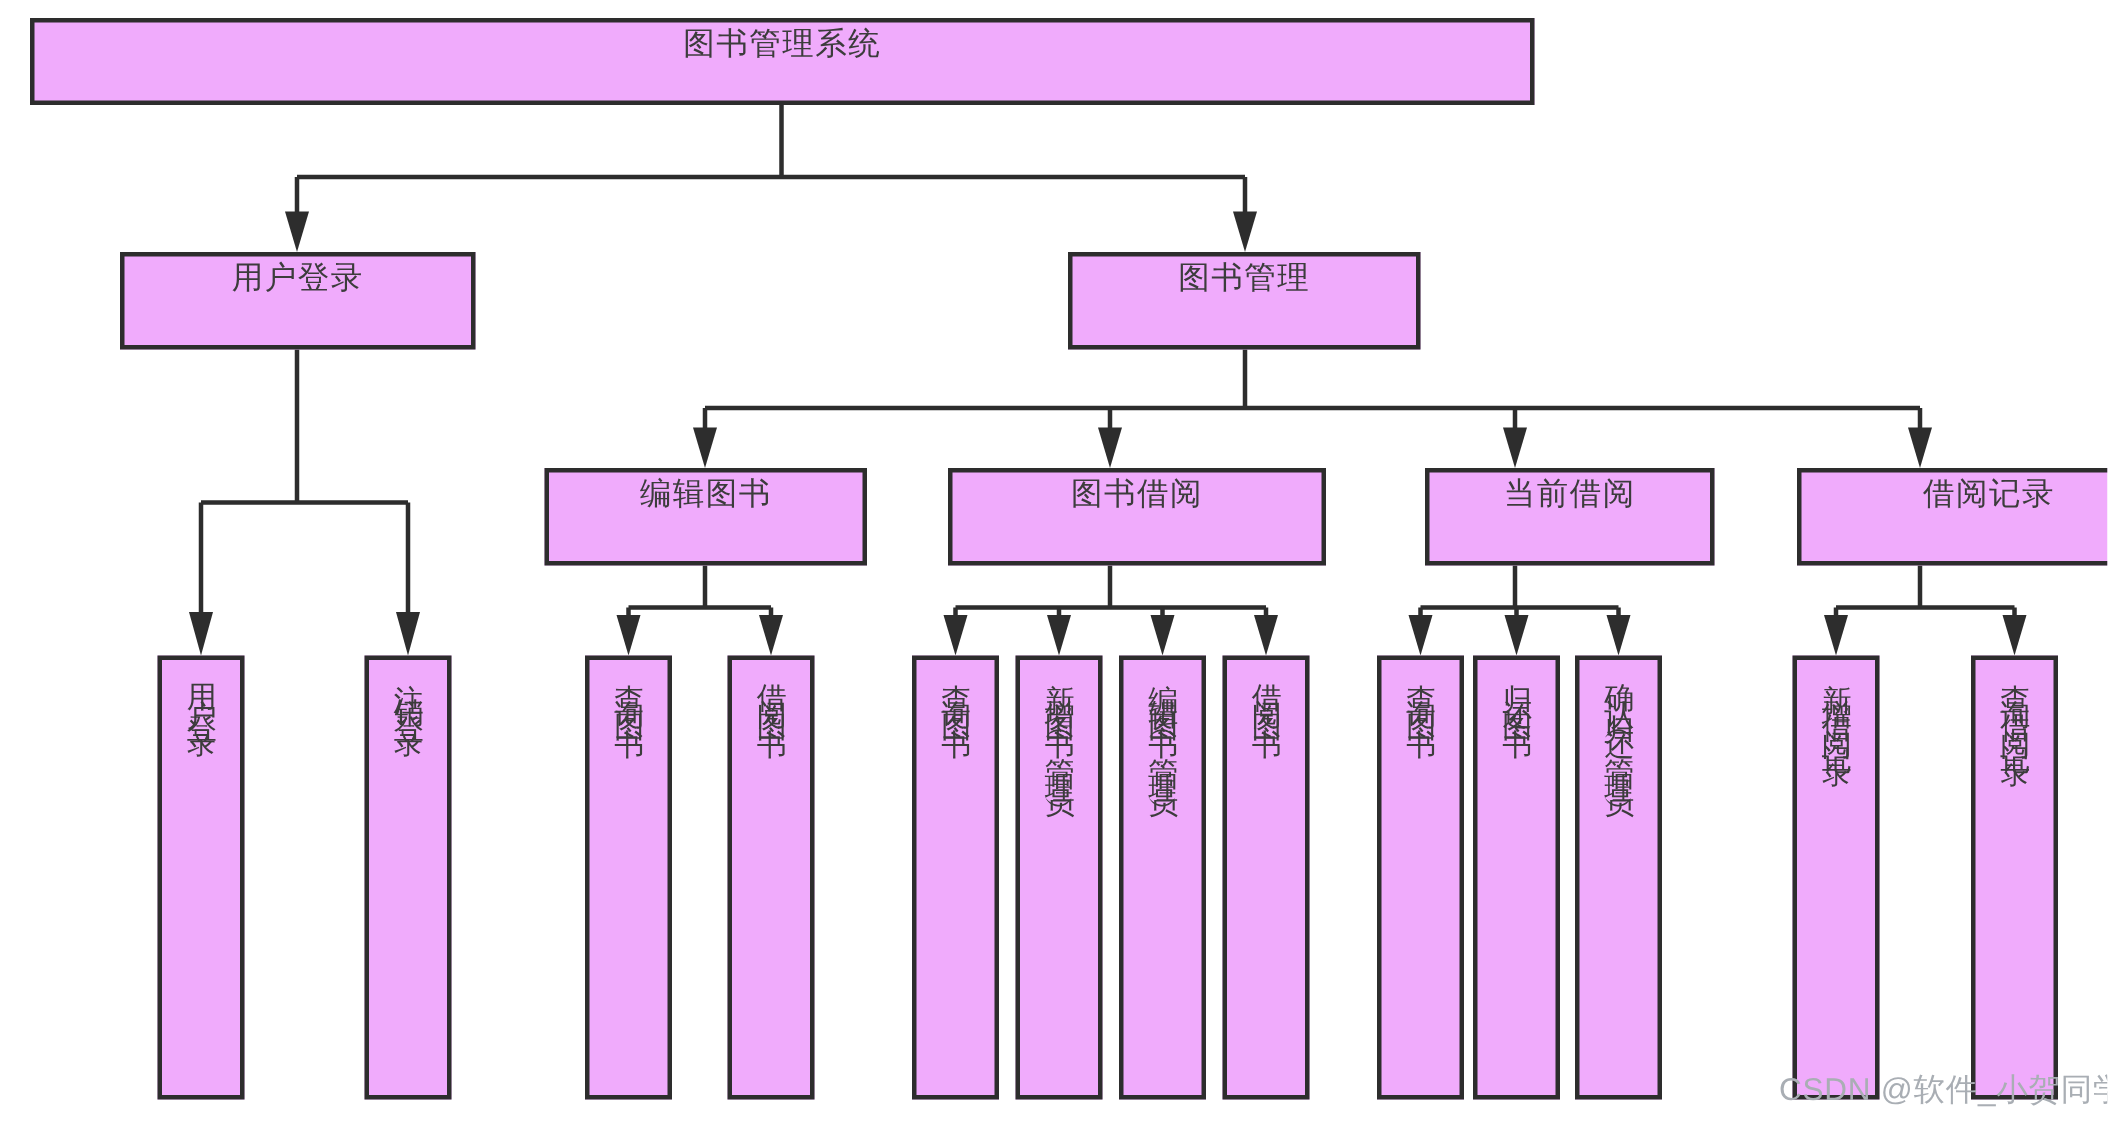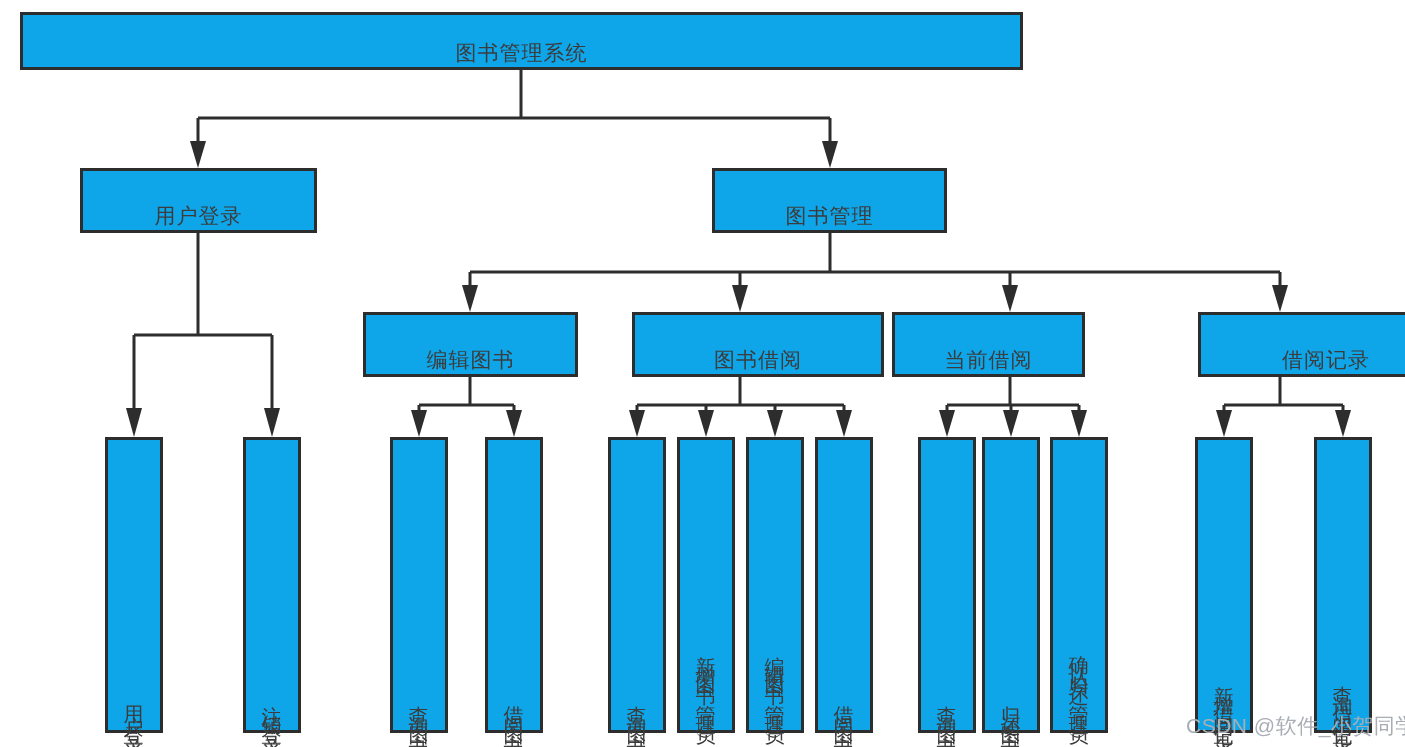--- a/index.html
+++ b/index.html
@@ -3,23 +3,23 @@
 <meta charset="utf-8">
 <style>
   html,body{margin:0;padding:0;background:#ffffff;}
   body{font-family:"Liberation Sans","DejaVu Sans",sans-serif;}
   #stage{position:relative;width:1405px;height:747px;background:#ffffff;overflow:hidden;}
   #wires{position:absolute;left:0;top:0;z-index:1;}
   .box{
     position:absolute;
     box-sizing:border-box;
     border:3px solid #2d2d2d;
-    background:#0ea5e9;
+    background:#f0abfc;
     display:flex;
-    align-items:flex-end;
+    align-items:flex-start;
     justify-content:center;
     color:#3c3c3c;
     z-index:2;
   }
   .hlabel{font-size:21px;letter-spacing:1px;white-space:nowrap;}
   .vlabel{
     writing-mode:vertical-rl;
     text-orientation:mixed;
     font-size:20px;
     letter-spacing:10px;
@@ -95,21 +95,21 @@
   <div class="box lvl" style="left:712px;top:168px;width:235px;font-family:Liberation Serif, serif;">
     <span class="hlabel">图书管理</span>
   </div>
 
   <div class="box lvl" style="left:363px;top:312px;width:215px;">
     <span class="hlabel">编辑图书</span>
   </div>
   <div class="box lvl" style="left:632px;top:312px;width:252px;">
     <span class="hlabel">图书借阅</span>
   </div>
-  <div class="box lvl" style="left:892px;top:312px;width:193px;">
+  <div class="box lvl" style="left:950px;top:312px;width:193px;">
     <span class="hlabel">当前借阅</span>
   </div>
   <div class="box lvl" style="left:1172px;top:312px;width:256px;margin-left:26px;">
     <span class="hlabel">借阅记录</span>
   </div>
 
   <div class="box leaf" style="left:105px;">
     <span class="vlabel">用户登录</span>
   </div>
   <div class="box leaf" style="left:243px;">

